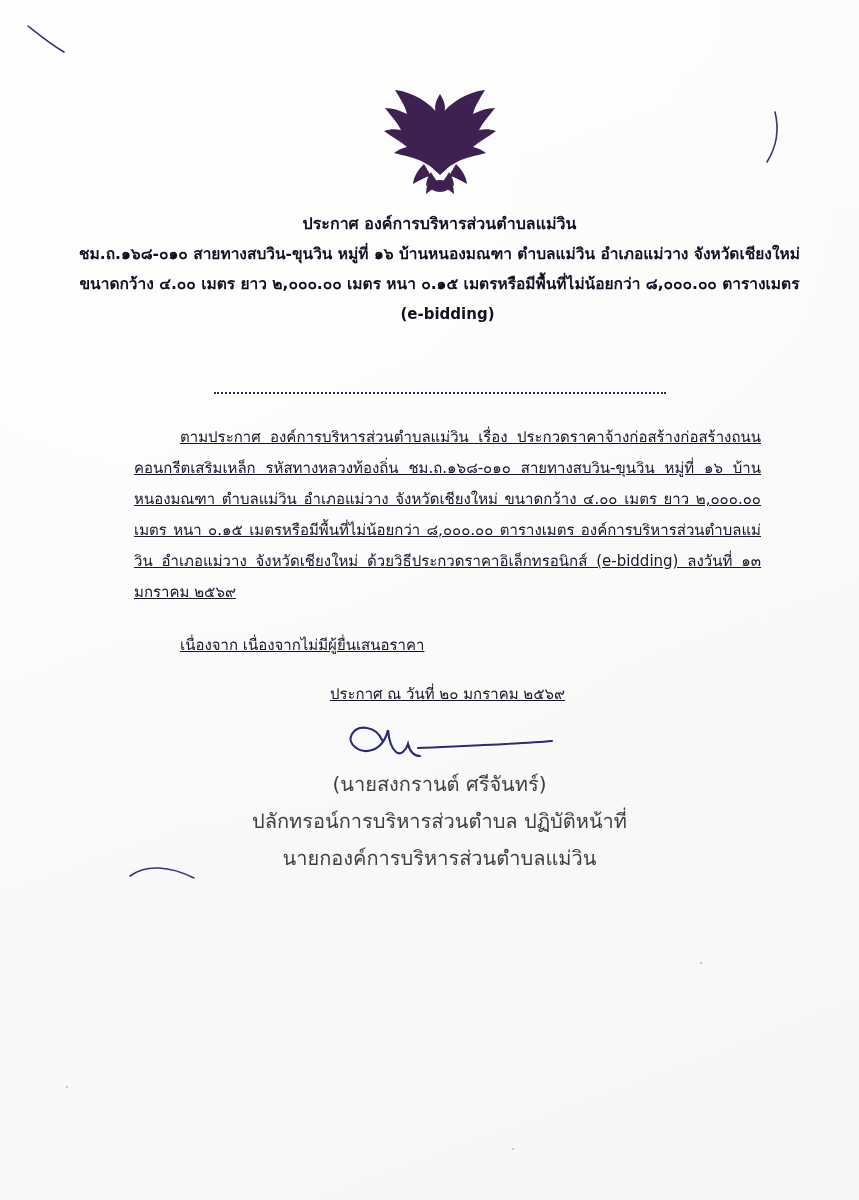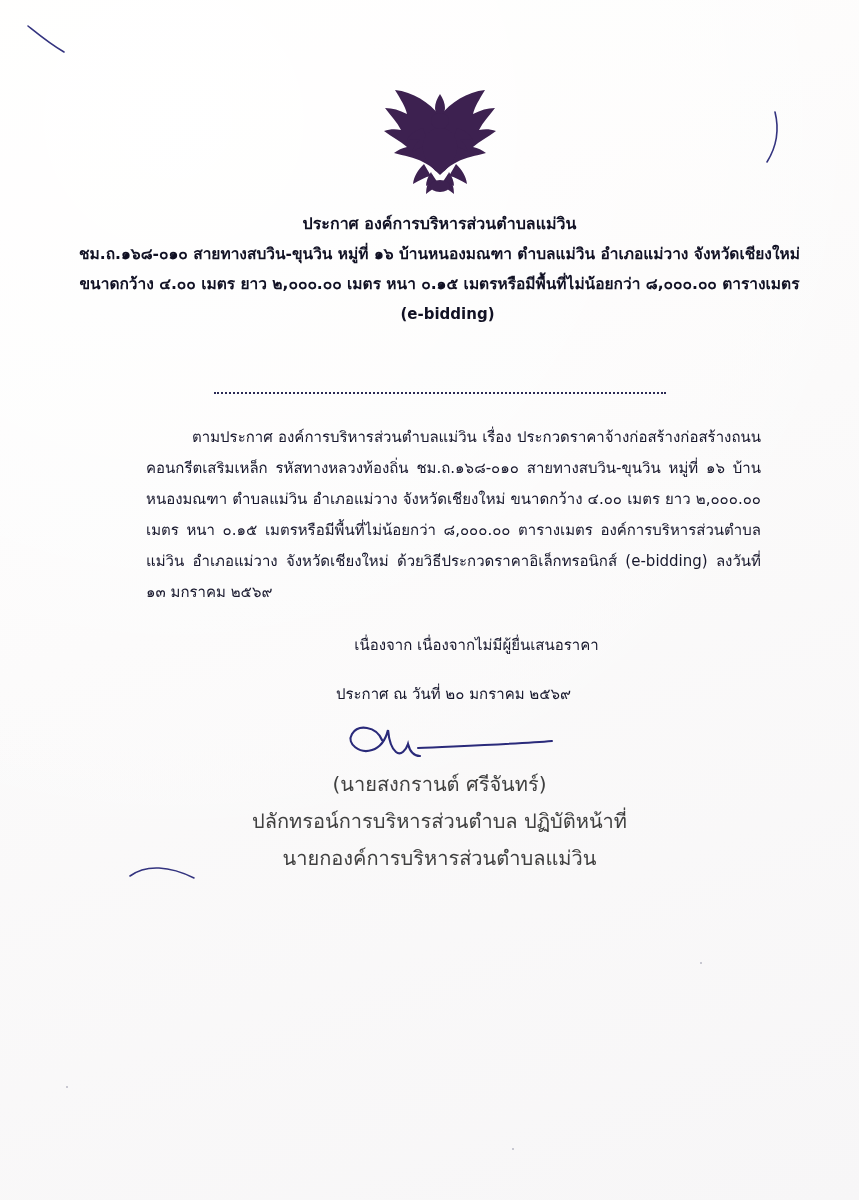--- a/index.html
+++ b/index.html
@@ -76,24 +76,25 @@
   .body {
     position: absolute;
     left: 120px;
     right: 108px;
     top: 422px;
     font-size: 15px;
     line-height: 2.07;
     color: #17172c;
   }
   .body p {
-    margin: 0 0 18px 16px;
+    margin: 0 0 18px 4px;
     text-align: left;
-  }
-  .body p.indent { text-indent: 46px; text-align: center; }
+    text-decoration: underline;
+  }
+  .body p.indent { text-indent: 46px; }
   .body p.para1 { text-align: justify; text-indent: 46px; margin-bottom: 22px; }
   .body p.center { text-align: center; text-indent: 0; margin-top: 4px; }
 
   
   .sig-wrap {
     position: absolute;
     left: 0;
     right: 0;
     top: 716px;
     text-align: center;

